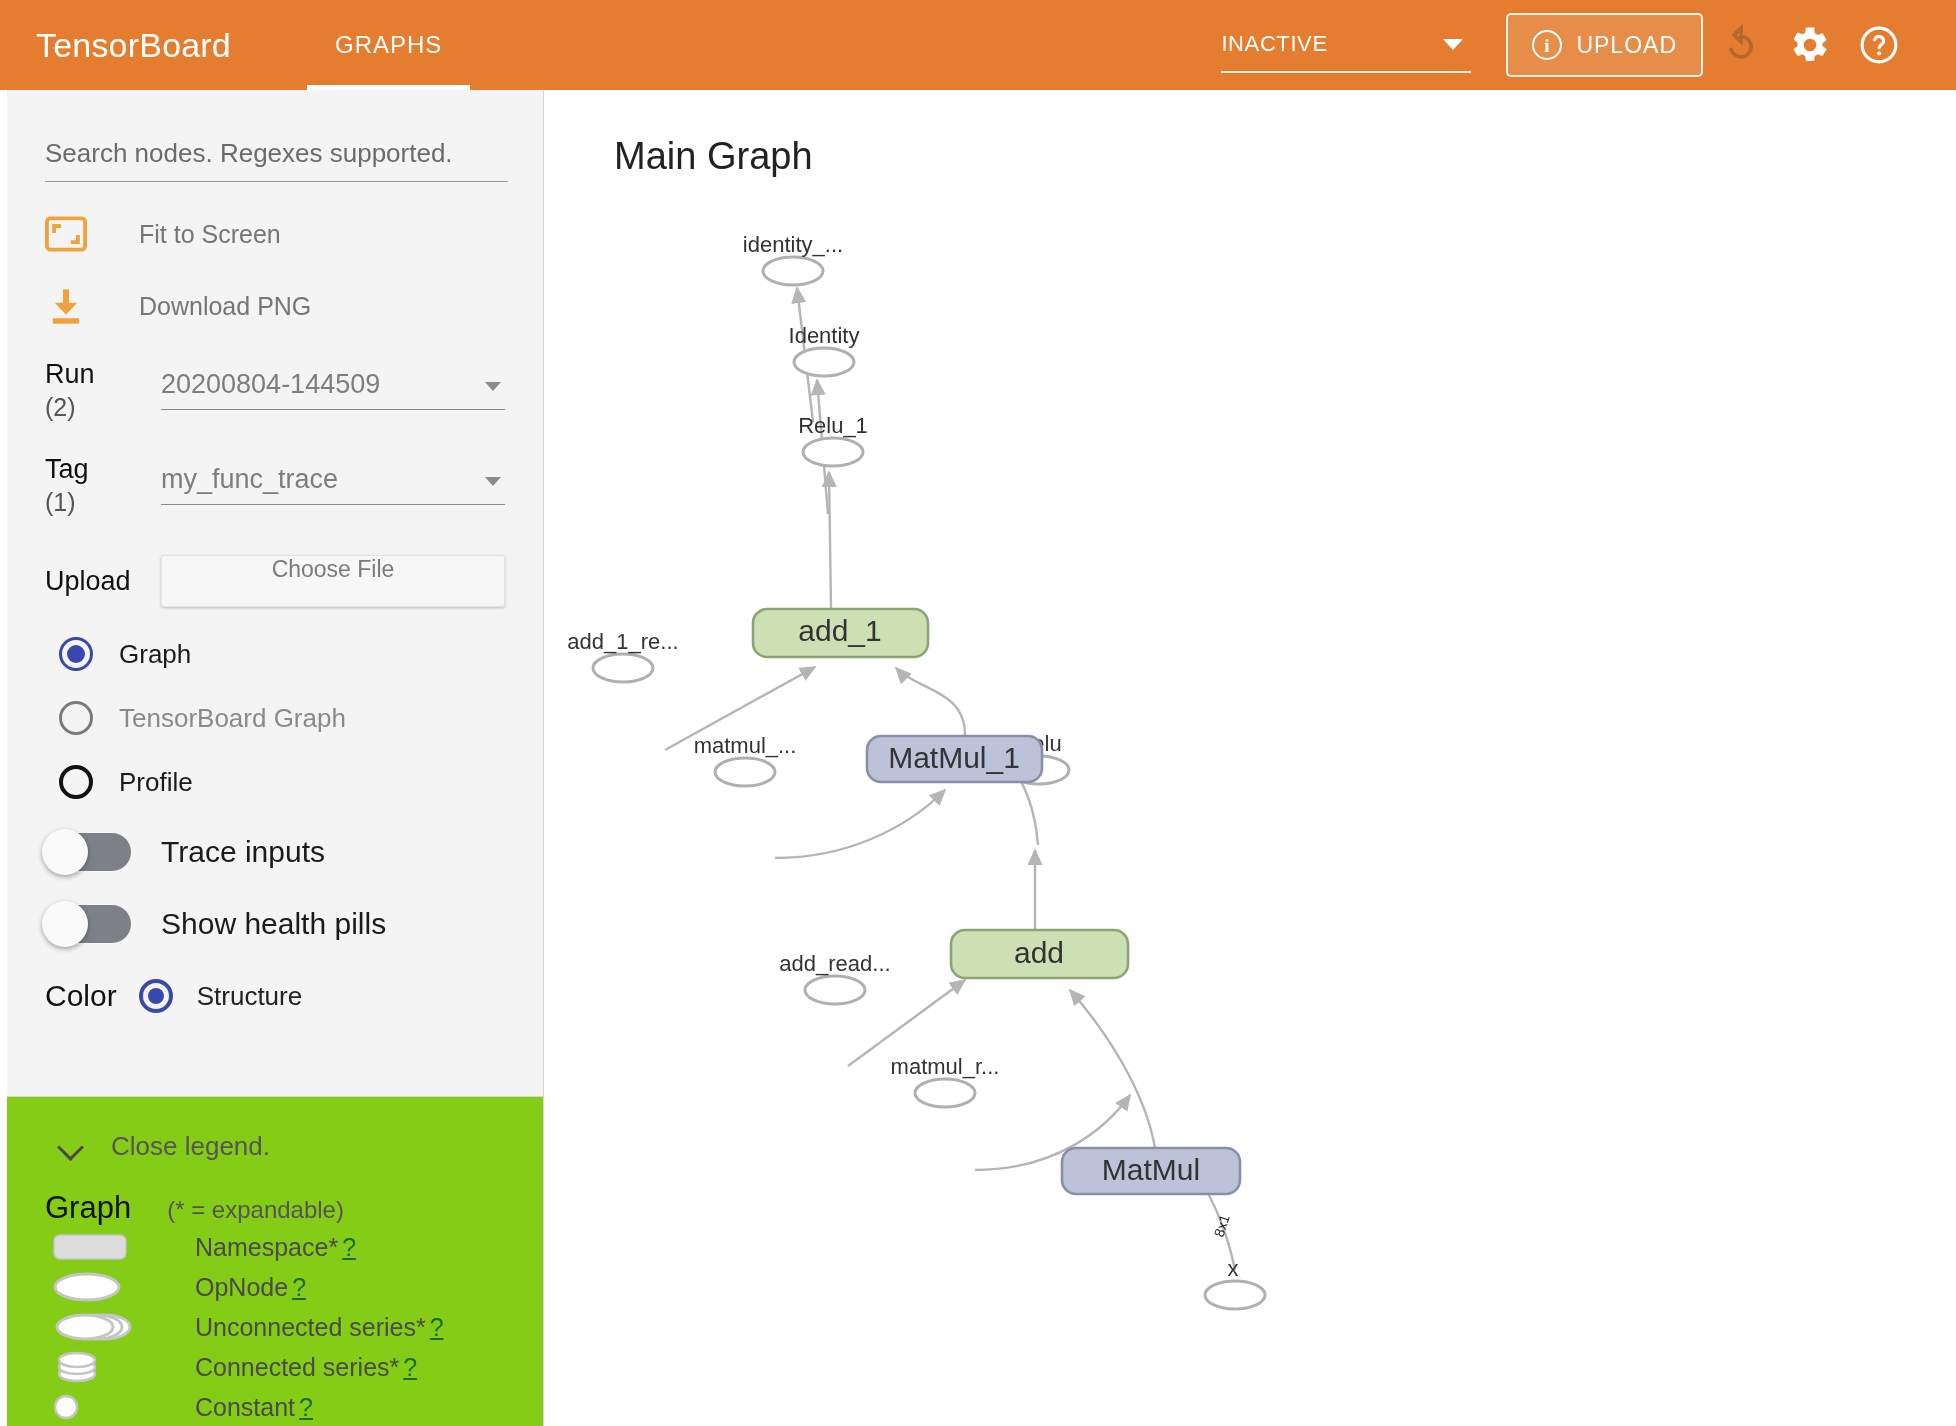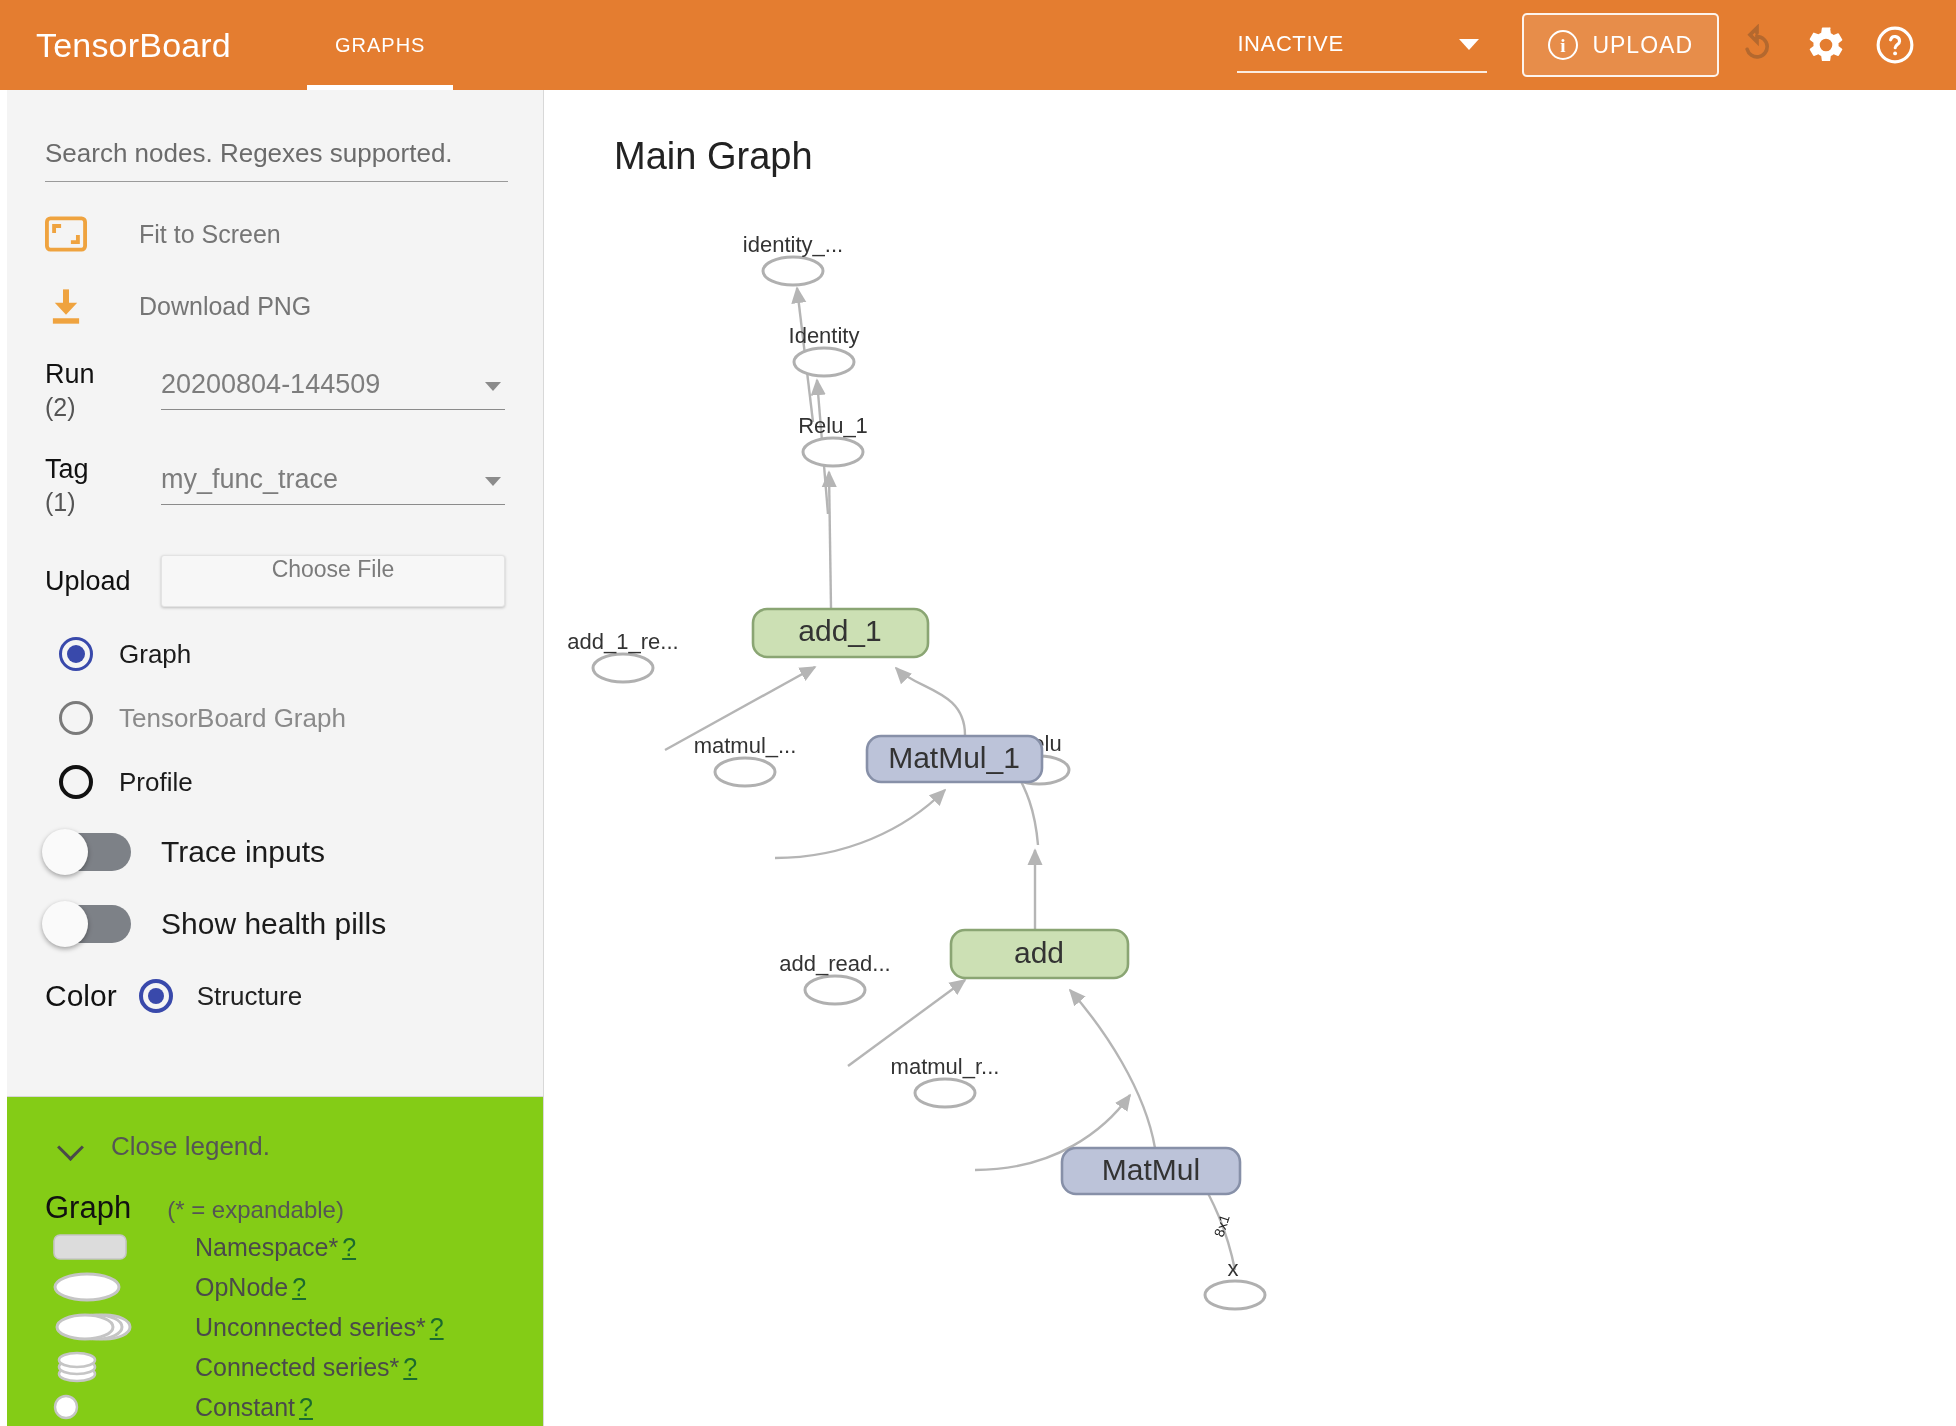--- a/index.html
+++ b/index.html
@@ -26,34 +26,34 @@
     letter-spacing: 0.2px;
     margin-left: 36px;
     white-space: nowrap;
   }
   .tabs { display: flex; align-items: stretch; height: 90px; margin-left: 76px; }
   .tab {
     position: relative;
     display: flex; align-items: center;
     padding: 8px 28px;
     color: #ffffff;
-    font-size: 20px;
+    font-size: 24px;
     letter-spacing: 1.0px;
     font-weight: 500;
     cursor: pointer;
   }
   .tab.active::after {
     content: "";
     position: absolute; left: 0; right: 0; bottom: 0;
     height: 5px; background: #ffffff;
   }
   .topbar-right {
     margin-left: auto;
     display: flex; align-items: center;
-    padding-right: 30px;
+    padding-right: 46px;
     gap: 7px;
   }
   .inactive-select {
     position: relative;
     display: flex; align-items: center;
     min-width: 250px;
     height: 56px;
     border-bottom: 2px solid rgba(255,255,255,0.85);
     color: #ffffff;
     font-size: 22px;

